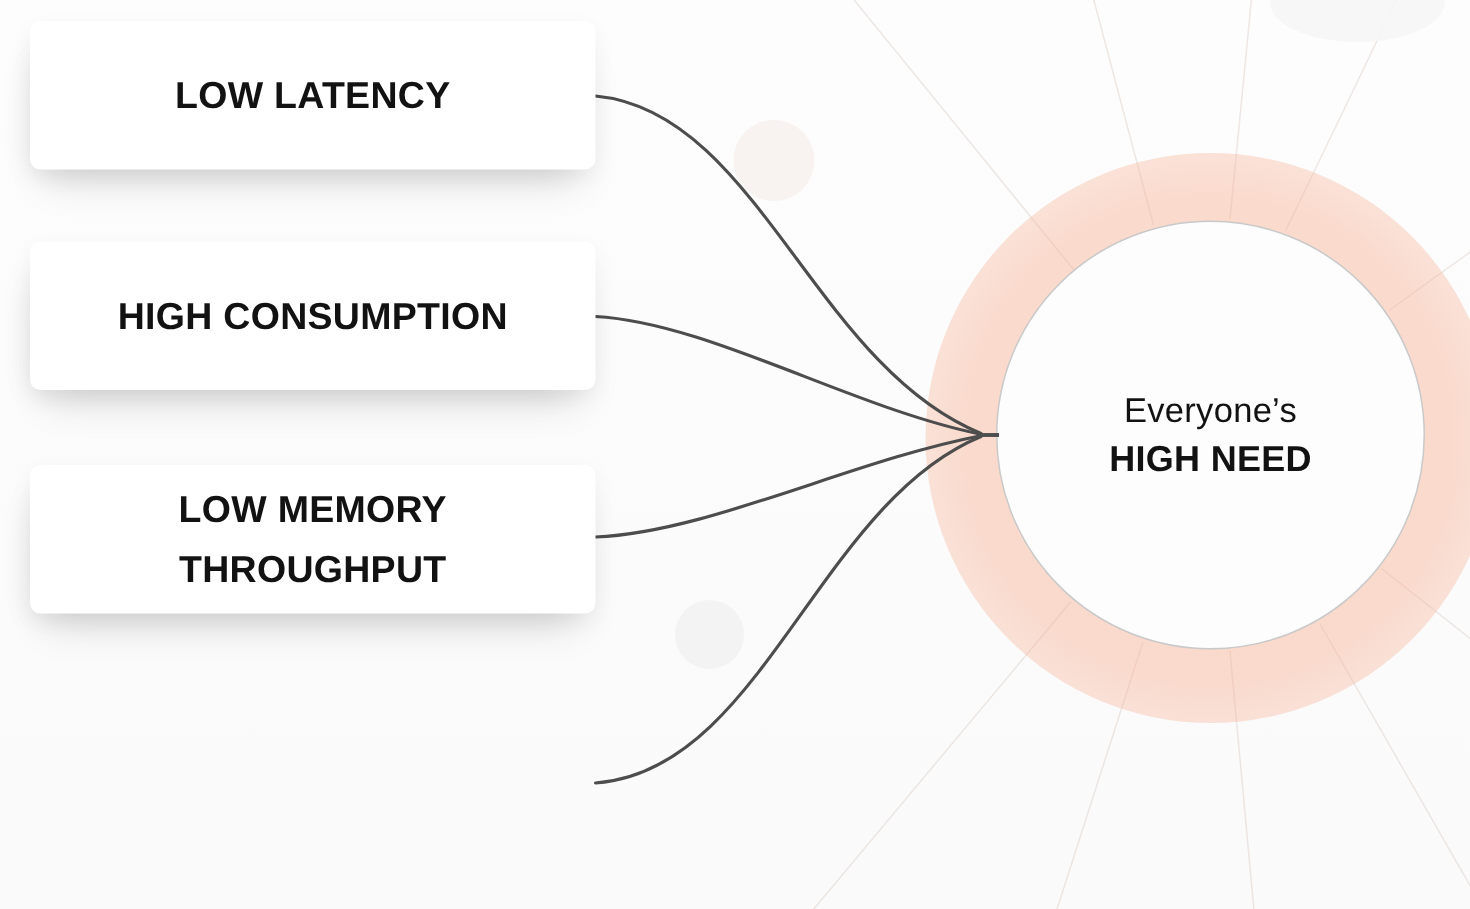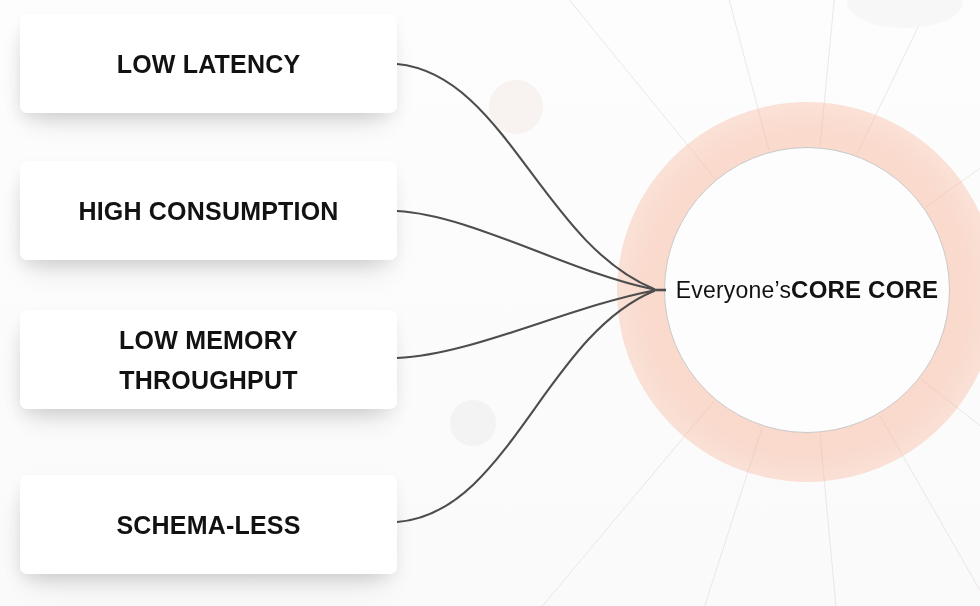--- a/index.html
+++ b/index.html
@@ -31,21 +31,21 @@
   .connectors{z-index:4;}
   .connector-path{fill:none;stroke:var(--connector);stroke-width:2.1;stroke-linecap:round;}
   .connector-stub{fill:none;stroke:var(--connector);stroke-width:2.6;stroke-linecap:butt;}
   .center-circle{
     position:absolute;z-index:3;
     left:664px;top:147px;width:286px;height:286px;
     border-radius:50%;
     background:var(--circle-fill);
     border:1.5px solid var(--circle-border);
     box-sizing:border-box;
-    display:flex;flex-direction:row;align-items:center;justify-content:center;
+    display:flex;flex-direction:column;align-items:center;justify-content:center;
     text-align:center;
   }
   .circle-subtitle{font-size:23px;font-weight:400;color:var(--text);line-height:34px;letter-spacing:0.2px;}
   .circle-title{font-size:24px;font-weight:700;color:var(--text);line-height:34px;letter-spacing:0.2px;}
   .node{
     position:absolute;z-index:5;
     left:20px;width:377px;height:99px;
     background:var(--node-background);
     border-radius:7px;
     box-shadow:0 18px 28px -10px rgba(0,0,0,0.12),0 5px 14px rgba(0,0,0,0.05),-10px 12px 22px -10px rgba(0,0,0,0.06);
@@ -79,37 +79,34 @@
     </g>
     <circle cx="516" cy="107" r="27" fill="#f7f1ef" opacity="0.85"></circle>
     <circle cx="473" cy="423" r="23" fill="#f2f2f2" opacity="0.9"></circle>
     <ellipse cx="905" cy="2" rx="58" ry="26" fill="#f6f6f6" opacity="0.9"></ellipse>
   </svg>
 
   <div class="circle-glow"></div>
 
   <div class="center-circle">
     <div class="circle-subtitle">Everyone’s</div>
-    <div class="circle-title">CORE CORE</div>
+    <div class="circle-title">HIGH NEED</div>
   </div>
 
   <svg class="layer connectors" viewBox="0 0 980 606" aria-hidden="true">
     <path class="connector-path" d="M 397 64 C 505 74, 542 243, 654 289"></path>
     <path class="connector-path" d="M 397 211 C 472 215, 568 272, 654 289.5"></path>
     <path class="connector-path" d="M 397 358 C 472 355, 568 307, 654 290.5"></path>
     <path class="connector-path" d="M 397 522 C 508 514, 545 336, 654 291"></path>
     <path class="connector-stub" d="M 651 290 L 666 290"></path>
   </svg>
 
   <div class="node node-1">
     <span>LOW LATENCY</span>
   </div>
   <div class="node node-2">
     <span>HIGH CONSUMPTION</span>
   </div>
   <div class="node node-3">
     <span>LOW MEMORY THROUGHPUT</span>
   </div>
-  <div class="node node-4">
-    <span>SCHEMA-LESS</span>
-  </div>
 
 </div>
 
 </body></html>

